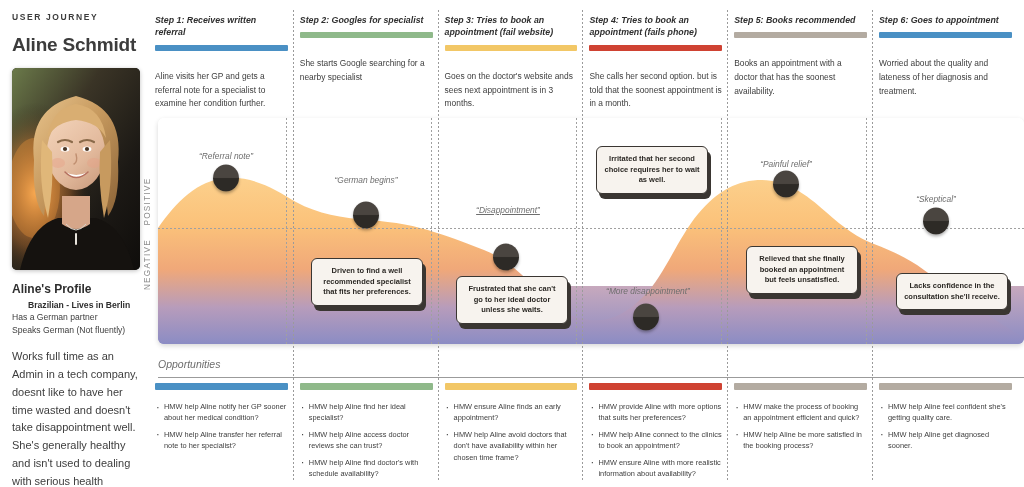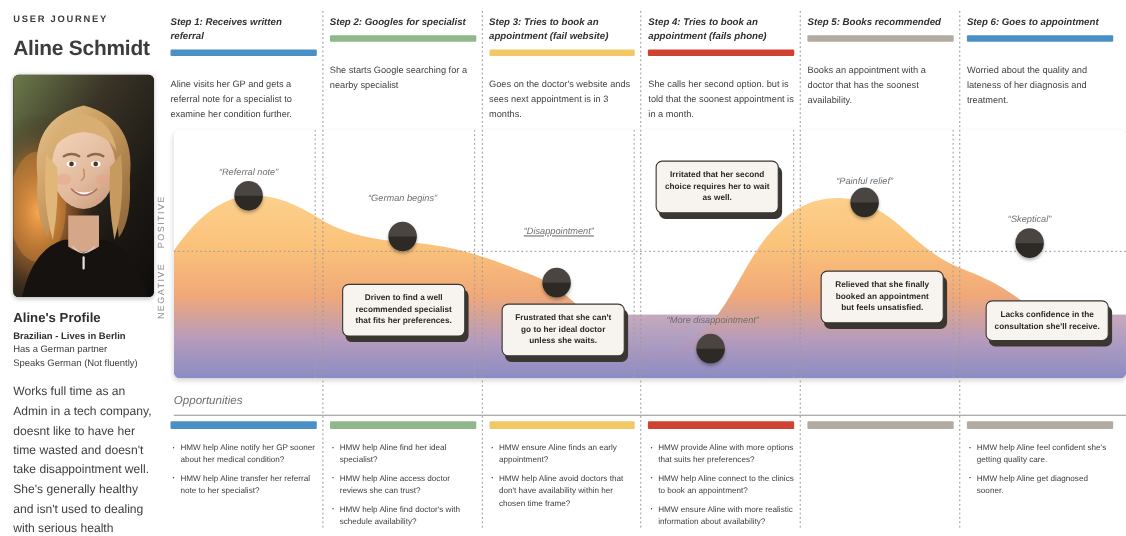--- a/index.html
+++ b/index.html
@@ -18,21 +18,21 @@
 
   .photo-frame {
     margin-top: 12px; width: 128px; height: 202px; border-radius: 5px;
     overflow: hidden; position: relative;
     box-shadow: 0 1px 4px rgba(0,0,0,0.25);
     background: #1d1a16;
   }
   .photo-frame svg { display: block; width: 100%; height: 100%; }
 
   .profile-title { margin-top: 12px; font-size: 12px; font-weight: bold; color: #2e2e2e; }
-  .profile-sub { margin-top: 3px; font-size: 8.6px; font-weight: bold; color: #2e2e2e; line-height: 1.45; }
+  .profile-sub { margin-top: 3px; font-size: 8.6px; font-weight: bold; color: #2e2e2e; line-height: 1.45; margin-left: 16px; }
   .profile-line { font-size: 8.6px; color: #3d3d3d; line-height: 1.5; }
   .profile-body { margin-top: 11px; font-size: 11px; color: #3d3d3d; line-height: 1.62; }
 
   
   .axis-labels { position: absolute; left: 139px; top: 175px; width: 16px; height: 150px; }
   .axis-label {
     position: absolute; left: -32px; width: 80px; text-align: center;
     transform: rotate(-90deg);
     font-size: 8.2px; letter-spacing: 1.3px; color: #8c8c8c; text-transform: uppercase;
   }
@@ -312,20 +312,24 @@
 
     <div class="col">
       <div class="col-divider"></div>
       <div class="step-head">
         <div class="step-title">Step 5: Books recommended</div>
         <div class="step-bar" style="background:#b3aba1;"></div>
         <div class="step-desc">Books an appointment with a doctor that has the soonest availability.</div>
       </div>
       <div class="opp-block">
         <div class="opp-bar" style="background:#b3aba1;"></div>
+        <ul class="opp-list">
+          <li>HMW make the process of booking an appointment efficient and quick?</li>
+          <li>HMW help Aline be more satisfied in the booking process?</li>
+        </ul>
       </div>
     </div>
 
     <div class="col">
 
       <div class="step-head">
         <div class="step-title">Step 6: Goes to appointment</div>
         <div class="step-bar" style="background:#4a90c4;"></div>
         <div class="step-desc">Worried about the quality and lateness of her diagnosis and treatment.</div>
       </div>

